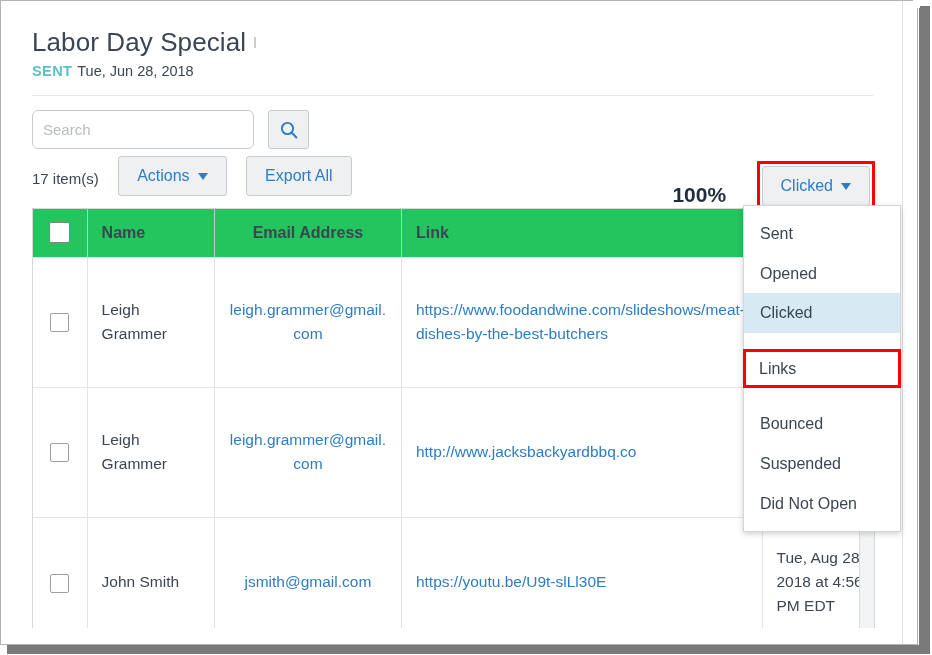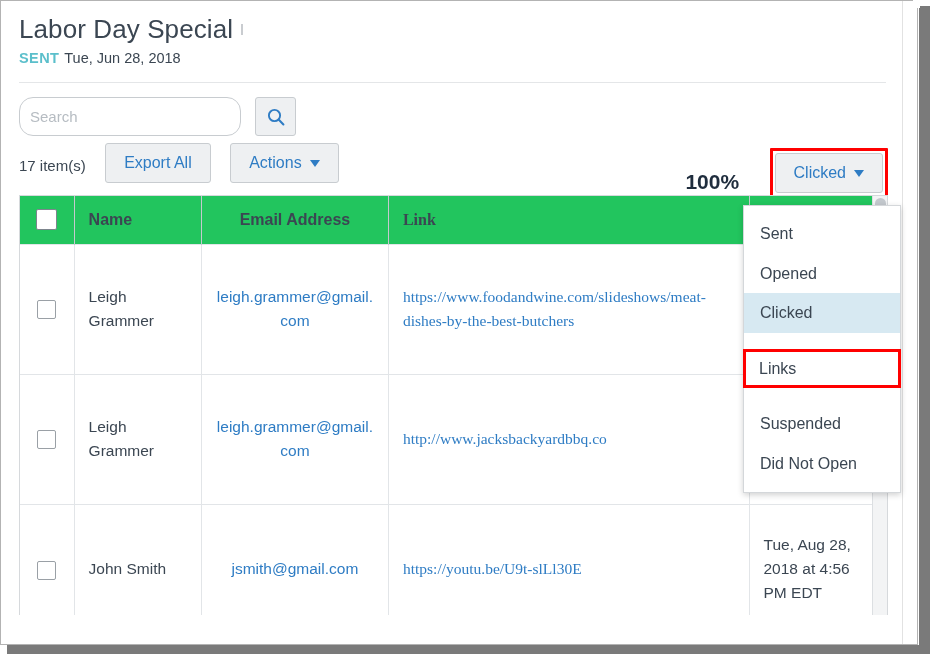--- a/index.html
+++ b/index.html
@@ -48,21 +48,21 @@
     background: #ffffff;
     border-left: 1px solid #e2e2e2;
   }
 
   
   #content {
     position: absolute;
     left: 0; top: 0;
     width: 903px;
     height: 643px;
-    padding: 0;
+    padding: 13px;
   }
 
   
   .page-title {
     margin: 0;
     padding: 13px 0 0 18px;
     font-size: 26px;
     font-weight: 400;
     color: #3b4652;
     letter-spacing: 0.1px;
@@ -93,21 +93,21 @@
   
   .search-row {
     position: relative;
     height: 60px;
     padding: 14px 0 0 18px;
   }
   .search-input {
     width: 222px;
     height: 39px;
     border: 1px solid #c8ccd0;
-    border-radius: 14px;
+    border-radius: 6px;
     padding: 0 10px;
     font-size: 15px;
     color: #0f766e;
     font-family: "Liberation Sans", sans-serif;
     outline: none;
     background: #fff;
     vertical-align: top;
   }
   .search-input::placeholder { color: #b6bcc2; }
   .search-btn {
@@ -234,21 +234,21 @@
     vertical-align: middle;
     color: #3b4652;
     line-height: 1.55;
     height: 130px;
     margin-left: 21px;
   }
   tbody td:last-child { border-right: none; }
   .col-check { width: 48px; text-align: center; }
   .col-name  { width: 113px; }
   .col-email { width: 166px; text-align: center; }
-  .col-link  { width: 320px; font-family: Liberation Serif, serif; }
+  .col-link  { width: 320px; }
   .col-date  { width: 118px; }
   .link-text { color: #2e7cc4; word-break: break-word; }
   .nowrap-clip { white-space: nowrap; overflow: hidden; }
   .cbox {
     display: inline-block;
     width: 19px; height: 19px;
     border: 1px solid #9aa0a6;
     border-radius: 2px;
     background: #fff;
     cursor: pointer;
@@ -335,26 +335,26 @@
           <div class="stat-value">6%</div>
           <div class="stat-label">INDUSTRY AVG.</div>
         </div>
       </div>
     </div>
 
     <div class="toolbar">
       <span class="item-count">17 item(s)</span>
 
       <button class="btn">
-        <span>Export All</span>
-      </button>
-
-      <button class="btn">
         <span>Actions</span>
         <span class="caret"></span>
+      </button>
+
+      <button class="btn">
+        <span>Export All</span>
       </button>
 
       <div class="filter-wrap">
         <div class="red-box">
           <button class="btn filter-btn">
             <span>Clicked</span>
             <span class="caret"></span>
           </button>
         </div>
       </div>
@@ -419,20 +419,21 @@
       <div id="table-scrollbar">
         <div id="table-thumb"></div>
       </div>
     </div>
 
     <div id="dropdown">
       <div class="menu-item">Sent</div>
       <div class="menu-item">Opened</div>
       <div class="menu-item selected">Clicked</div>
       <div class="menu-item boxed">Links</div>
+      <div class="menu-item">Bounced</div>
       <div class="menu-item">Suspended</div>
       <div class="menu-item">Did Not Open</div>
     </div>
 
   </div>
 
   <div id="page-scrollbar"></div>
 </div>
 
 <div id="shadow-right"></div>

